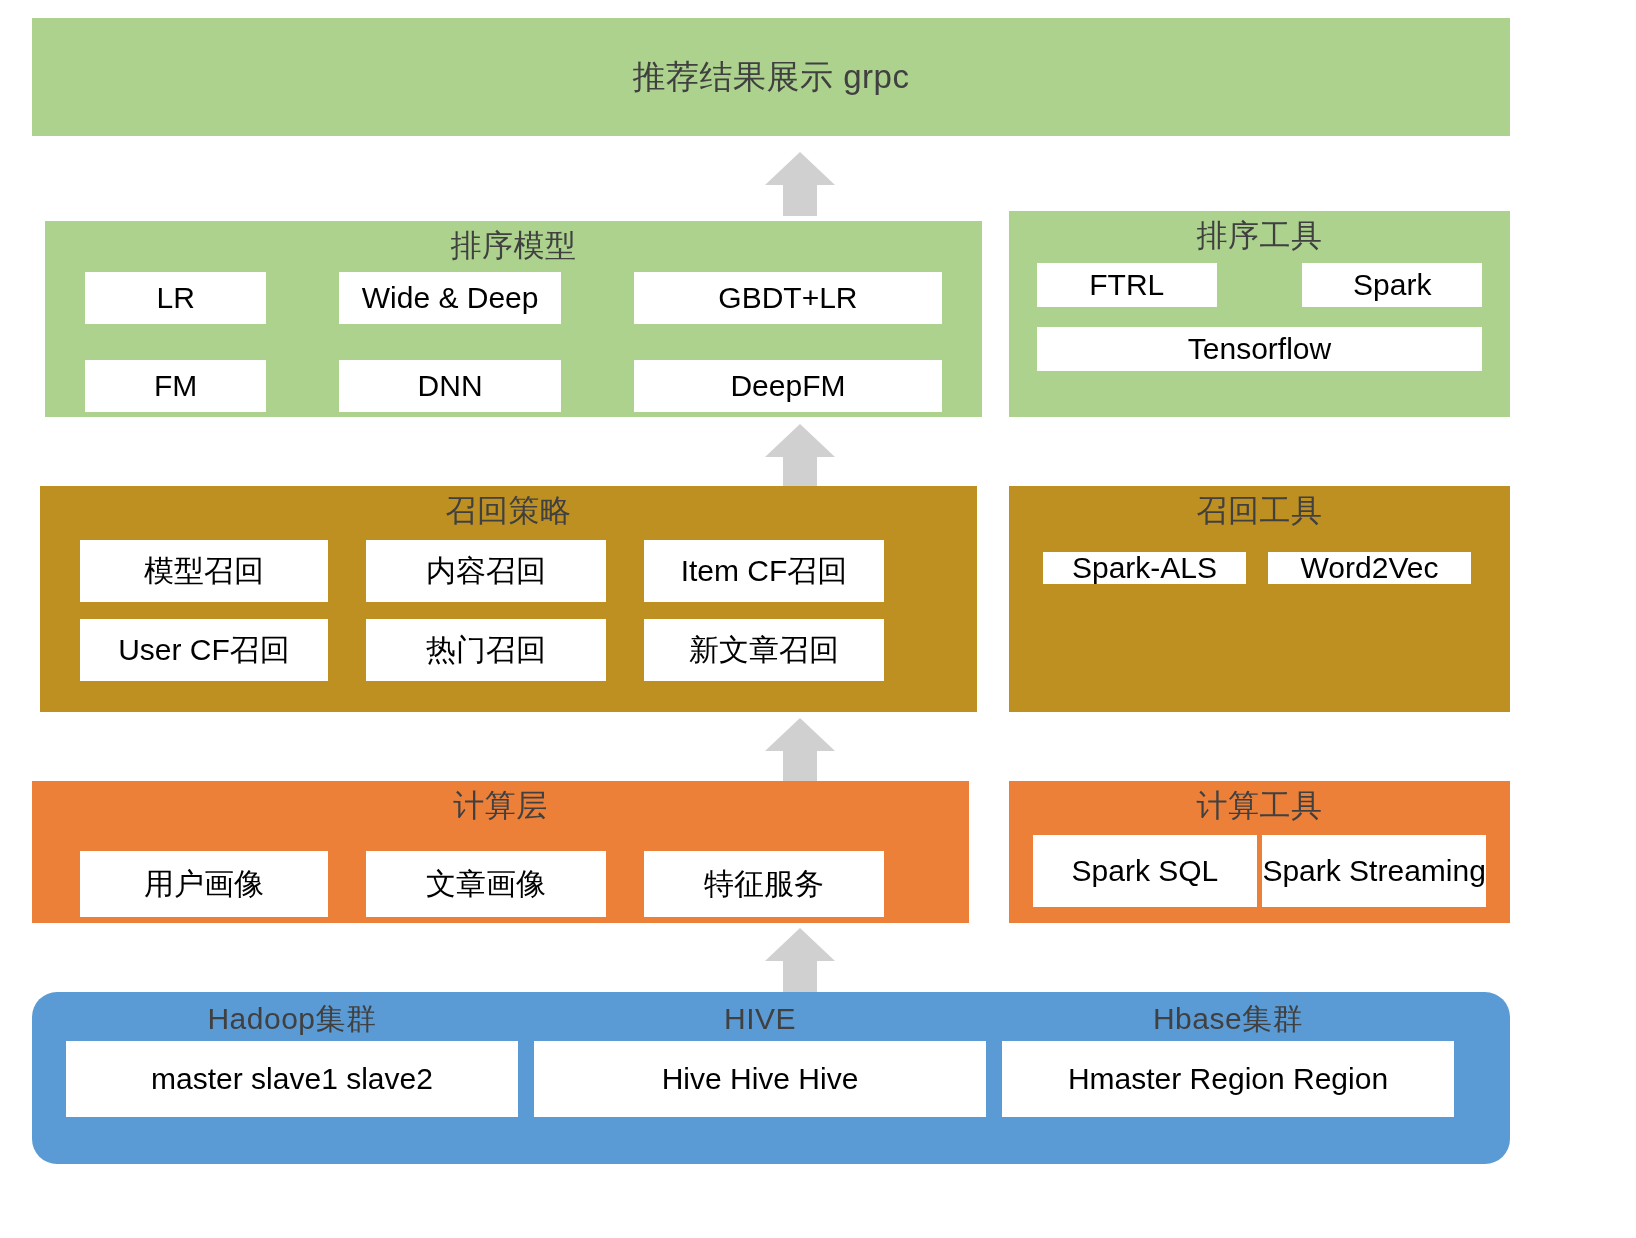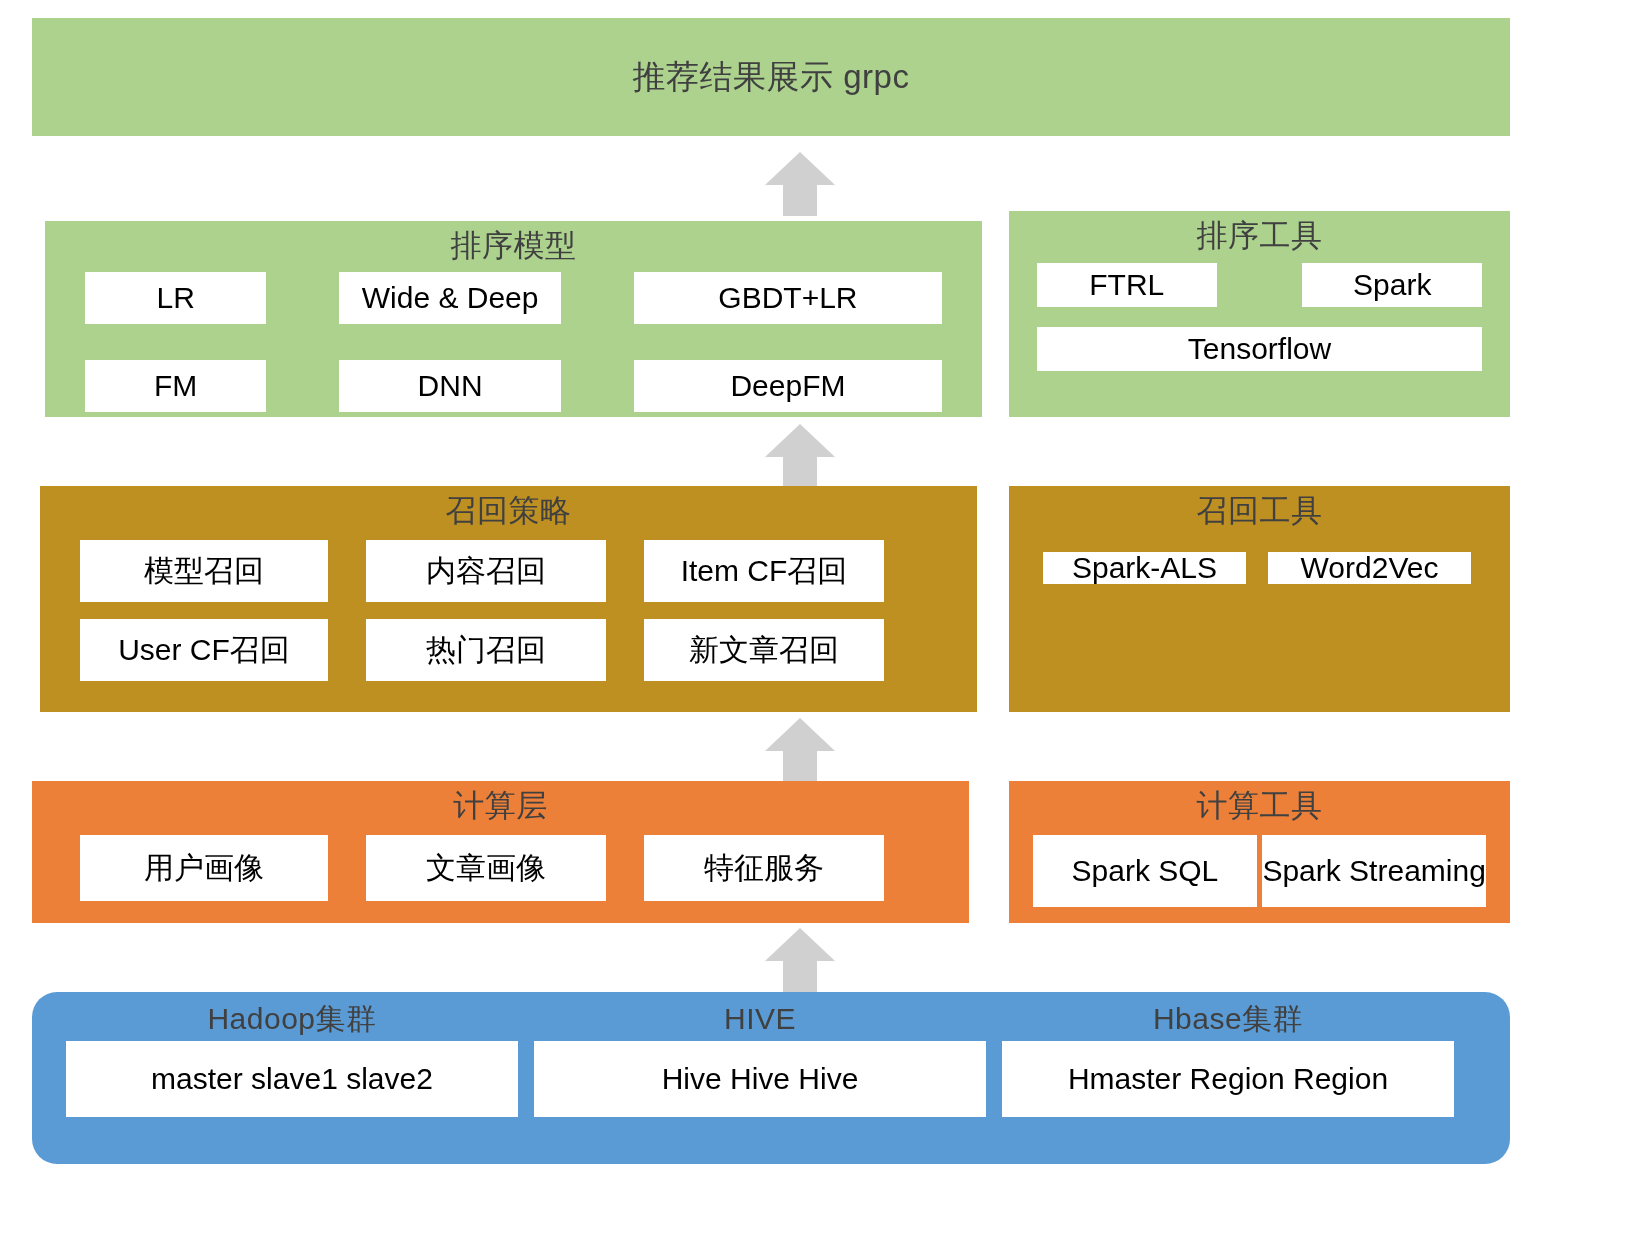--- a/index.html
+++ b/index.html
@@ -150,21 +150,21 @@
   
   #compute-layer {
     left: 32px;
     top: 781px;
     width: 937px;
     height: 142px;
     background: #ED8039;
     padding: 8px 0 0 0;
   }
   #compute-layer .panel-title { margin-bottom: 12px; }
-  #compute-layer .row { height: 66px; padding: 0 48px; }
+  #compute-layer .row { height: 66px; padding: 0 48px; margin-top: 16px; }
   #compute-layer .m1 { width: 248px; }
   #compute-layer .msp { width: 38px; }
   #compute-layer .m2 { width: 240px; }
   #compute-layer .m3 { width: 240px; }
 
   
   #compute-tools {
     left: 1009px;
     top: 781px;
     width: 501px;

